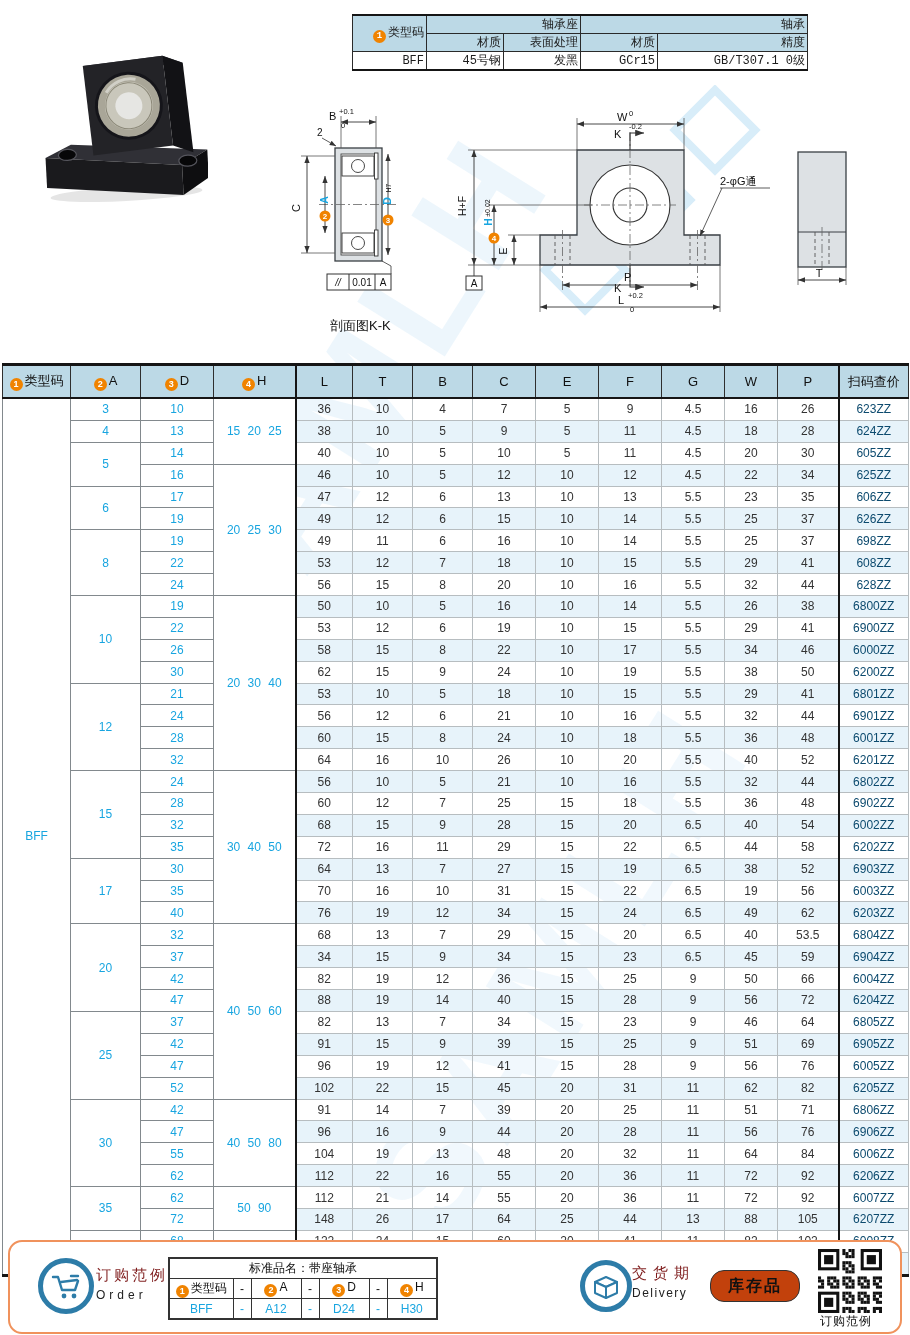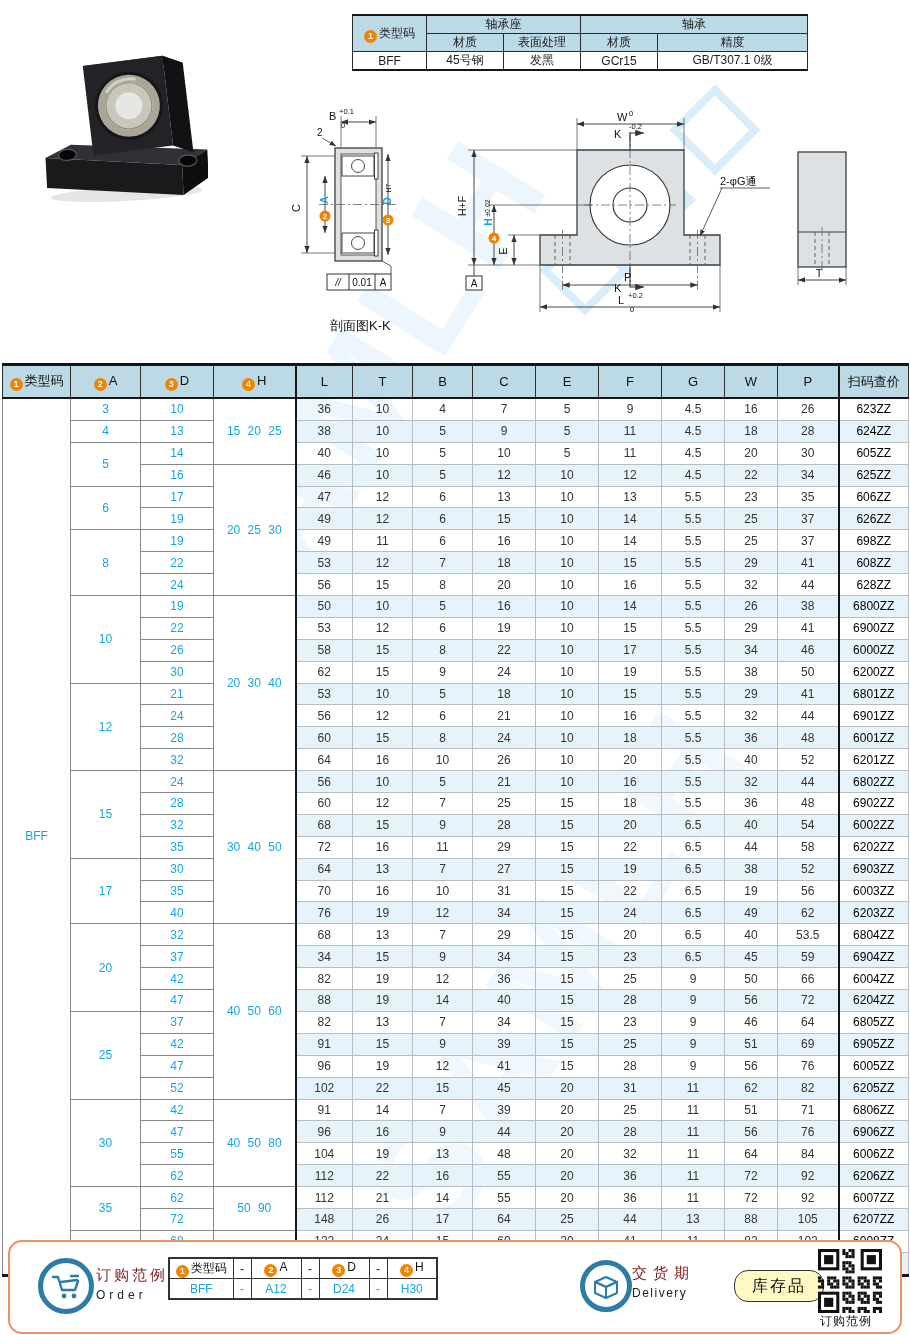--- a/index.html
+++ b/index.html
@@ -6,52 +6,52 @@
   .page{position:relative;width:910px;height:1335px;background:#fff;overflow:hidden;
         font-family:"Liberation Sans","DejaVu Sans",sans-serif;color:#222;}
   .abs{position:absolute;}
   .wm{position:absolute;pointer-events:none;user-select:none;font-weight:bold;
       color:rgba(140,200,235,0.16);white-space:nowrap;transform-origin:left top;}
   .cnum{display:inline-flex;width:13px;height:13px;border-radius:50%;background:#f08300;
         color:#fff;font-size:9px;font-weight:bold;align-items:center;justify-content:center;
         margin-right:2px;vertical-align:-2px;line-height:1;}
   
   table.spec{border-collapse:collapse;table-layout:fixed;border-top:2.5px solid #151515;border-bottom:2.5px solid #151515;}
-  table.spec td{border:1px solid #2a2a2a;text-align:center;font-size:12px;color:#1c1c1c;height:17px;padding:0 2px;white-space:nowrap;overflow:hidden;}
+  table.spec td{border:1px solid #2a2a2a;text-align:right;font-size:12px;color:#1c1c1c;height:17px;padding:0 2px;white-space:nowrap;overflow:hidden;font-family:Liberation Mono, monospace;}
   table.spec td.sh{background:#bcd9e6;}
   .cyan{color:#18a5e0;}
   
   table.mt{border-collapse:collapse;table-layout:fixed;width:906px;
            border-top:3px solid #151515;border-bottom:3px solid #151515;
            border-left:1px solid #4a4a4a;border-right:1px solid #4a4a4a;}
   table.mt td{padding:0;text-align:center;white-space:nowrap;overflow:hidden;}
   table.mt thead td{background:#bcd9e6;border:1px solid #2e2e2e;border-bottom:2px solid #151515;
                     font-size:13px;color:#111;height:31px;}
   table.mt thead td:nth-child(4){border-right:2px solid #151515;}
   table.mt thead td:nth-child(14){border-left:2px solid #151515;}
   table.mt tbody td{font-size:12px;height:20.9px;}
   td.lcell{border:1px solid #82898d;color:#18a5e0;background:#fff;}
   td.h-col{border-right:2px solid #151515;word-spacing:4px;}
   td.dcell{border:1px solid #b7bdc0;color:#333;}
-  td.code-col{border-left:2px solid #151515;color:#000000;}
+  td.code-col{border-left:2px solid #151515;color:#0c4a6e;}
   tr.stripe td.dcell{background:#e7f3fa;}
   
   .footer-box{position:absolute;left:8px;top:1240px;width:890px;height:90px;
               border:2.5px solid #f0925c;border-radius:14px;background:#fff;}
   .icon-circle{position:absolute;border-radius:50%;border:5px solid #2d7ca8;background:#fff;
                display:flex;align-items:center;justify-content:center;}
   .f-cn{font-size:15px;letter-spacing:3px;color:#7f1d1d;}
   .f-en{font-size:12px;letter-spacing:4px;color:#222;margin-top:3px;}
   table.order{border-collapse:collapse;table-layout:fixed;}
   table.order td{border:1px solid #333;text-align:center;font-size:12px;color:#111;height:19px;padding:0;white-space:nowrap;overflow:hidden;}
   table.order{border:2px solid #333;}
   table.order tr.vals td{color:#18a5e0;}
-  .stock-badge{position:absolute;background:#fef9c3;border:1.5px solid #333;border-radius:14px;
+  .stock-badge{position:absolute;background:#c2410c;border:1.5px solid #333;border-radius:14px;
                display:flex;align-items:center;justify-content:center;
-               font-size:16px;font-weight:normal;color:#111;letter-spacing:2px;margin-left:24px;}
+               font-size:16px;font-weight:bold;color:#111;letter-spacing:2px;}
   .qr-caption{position:absolute;font-size:12px;color:#111;letter-spacing:1px;}
   svg text{font-family:"Liberation Sans","DejaVu Sans",sans-serif;}
 </style>
 </head>
 <body>
 
 <div class="page">
 
   <svg class="abs" style="left:470px;top:85px;pointer-events:none" width="300" height="265" viewBox="0 0 300 265">
     <g fill="none" stroke="#d8edf9" stroke-width="8">
@@ -856,20 +856,23 @@
       <colgroup>
           <col style="width:64px">
           <col style="width:18px">
           <col style="width:50px">
           <col style="width:18px">
           <col style="width:50px">
           <col style="width:18px">
           <col style="width:50px">
         </colgroup>
       <tbody>
+          <tr>
+            <td colspan="7">标准品名：带座轴承</td>
+          </tr>
       <tr>
             <td><span class="cnum">1</span>类型码</td>
             <td>-</td>
             <td><span class="cnum">2</span>A</td>
             <td>-</td>
             <td><span class="cnum">3</span>D</td>
             <td>-</td>
             <td><span class="cnum">4</span>H</td>
           </tr>
       <tr class="vals">

